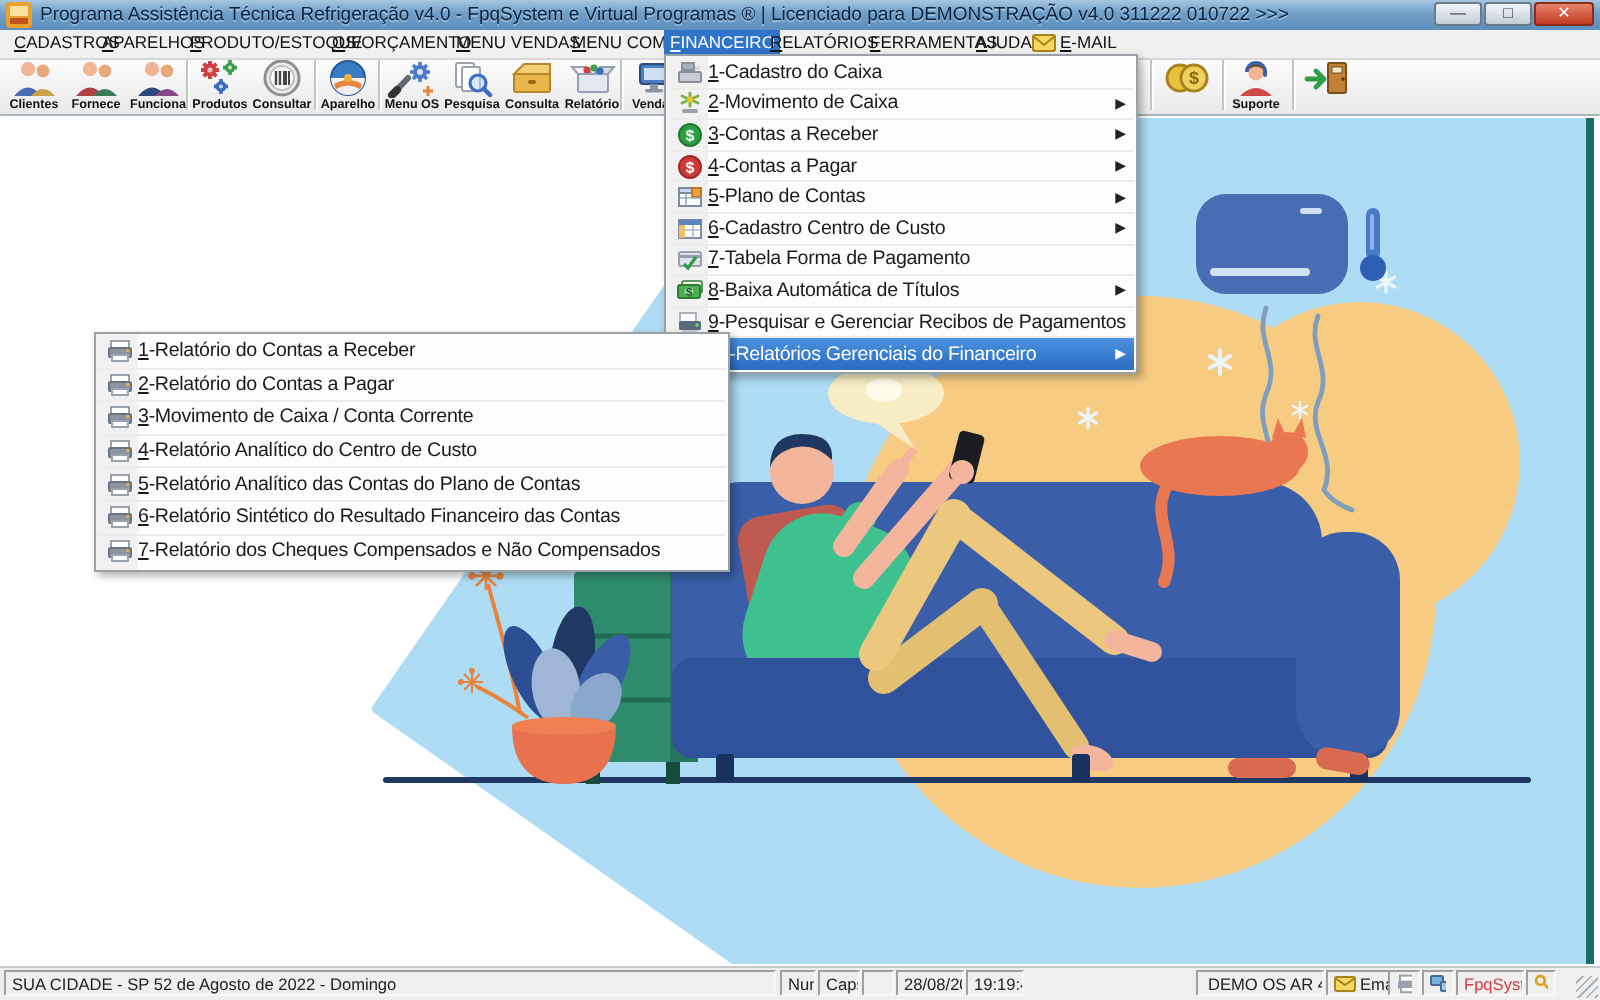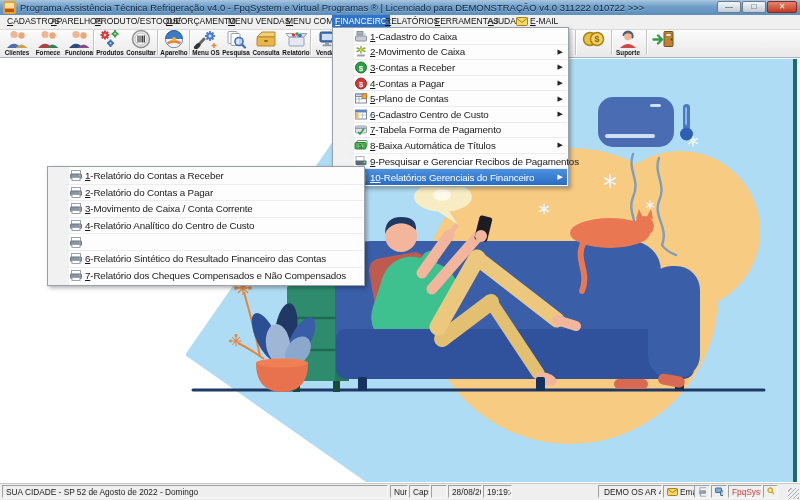--- a/index.html
+++ b/index.html
@@ -33,21 +33,21 @@
   
   .client{position:absolute;left:1px;top:57px;width:798px;height:426px;background:#fff;
     border-top:1px solid #aab4be;box-sizing:border-box;}
   svg.illu{position:absolute;left:185px;top:1px;width:612px;height:424px;}
   
   .menu{position:absolute;background:linear-gradient(90deg,#f1f1f1 0,#f1f1f1 21px,#fdfdfd 21px);
     border:1px solid #9aa0a8;box-shadow:2px 2px 4px rgba(0,0,0,.3);padding:1px;box-sizing:border-box;}
   #fin-menu{left:332px;top:27px;width:237px;z-index:40;}
   #sub-menu{left:47px;top:166px;width:318px;z-index:45;}
   .m-row{position:relative;display:flex;align-items:center;height:15.6px;
-    border-bottom:1px solid #ececec;padding-left:2px;box-sizing:border-box;margin-left:16px;}
+    border-bottom:1px solid #ececec;padding-left:2px;box-sizing:border-box;}
   #sub-menu .m-row{height:16.6px;}
   .m-row:last-child{border-bottom:none;}
   .m-icon{width:18px;flex:0 0 18px;display:flex;justify-content:center;align-items:center;}
   .m-label{font-size:9.8px;letter-spacing:-0.15px;color:#1a1a1a;white-space:nowrap;}
   .m-arrow{position:absolute;right:4px;font-size:7px;color:#222;top:50%;transform:translateY(-50%);}
   .m-row.selected{background:linear-gradient(#4c92e0,#2a6cc0);border-bottom-color:transparent;}
   .m-row.selected .m-label,.m-row.selected .m-arrow{color:#fff;}
   
   .statusbar{position:absolute;left:0;top:483px;width:800px;height:17px;background:#efefef;
     border-top:1px solid #c8c8c8;box-sizing:border-box;}
@@ -560,20 +560,21 @@
     </div>
     <div class="m-row">
       <span class="m-icon">
         <svg width="14" height="13">
           <rect x="2.5" y="1.5" width="9" height="4" fill="#fff" stroke="#9aa2ac"></rect>
           <rect x="1.5" y="5" width="11" height="4.5" rx="0.8" fill="#8a94a2" stroke="#6a7480"></rect>
           <circle cx="10.8" cy="6.2" r="0.8" fill="#f0b040"></circle>
           <rect x="3" y="8.5" width="8" height="3" fill="#fff" stroke="#9aa2ac"></rect>
         </svg>
       </span>
+      <span class="m-label"><u>5</u>-Relatório Analítico das Contas do Plano de Contas</span>
     </div>
     <div class="m-row">
       <span class="m-icon">
         <svg width="14" height="13">
           <rect x="2.5" y="1.5" width="9" height="4" fill="#fff" stroke="#9aa2ac"></rect>
           <rect x="1.5" y="5" width="11" height="4.5" rx="0.8" fill="#8a94a2" stroke="#6a7480"></rect>
           <circle cx="10.8" cy="6.2" r="0.8" fill="#f0b040"></circle>
           <rect x="3" y="8.5" width="8" height="3" fill="#fff" stroke="#9aa2ac"></rect>
         </svg>
       </span>

